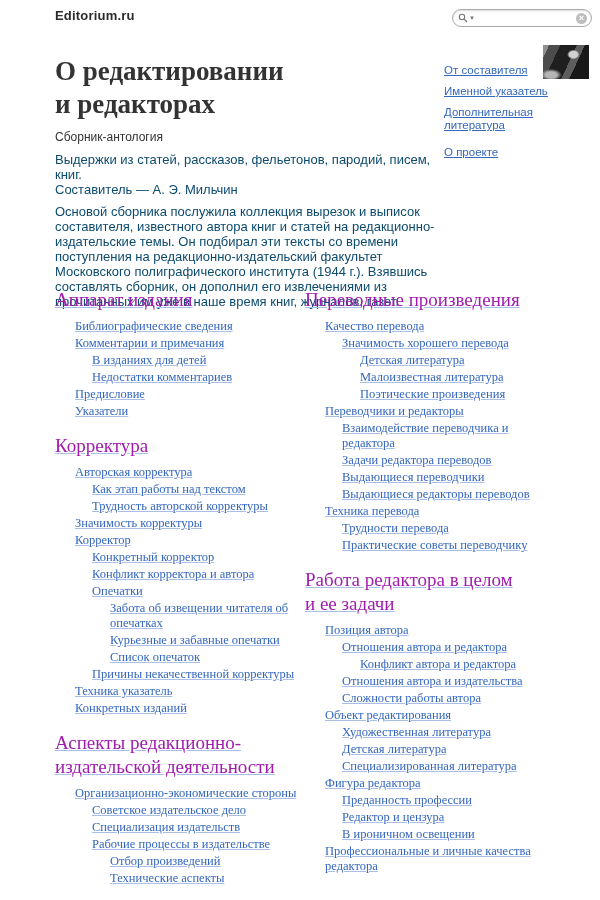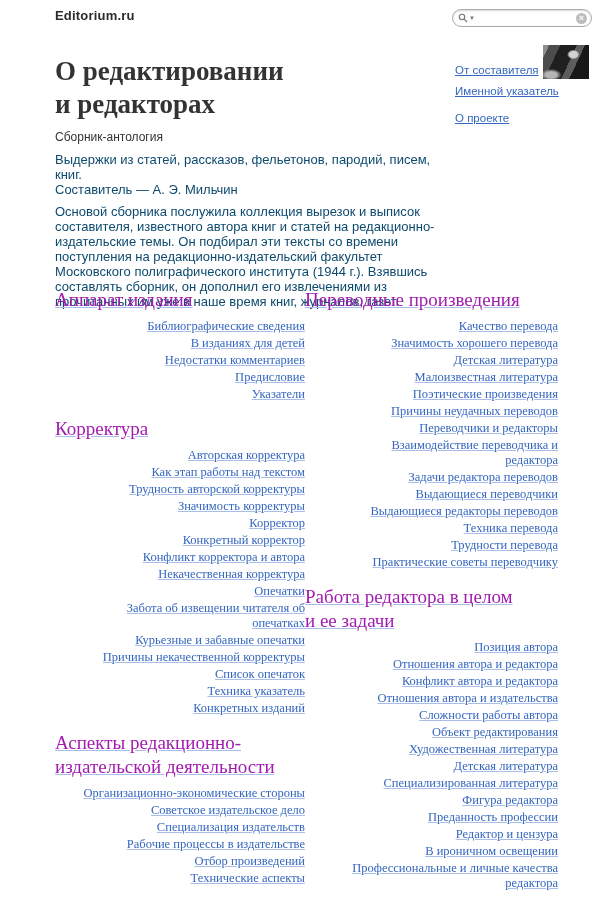--- a/index.html
+++ b/index.html
@@ -36,21 +36,21 @@
 
   
   .photo{
     position:absolute;left:543px;top:45px;width:46px;height:34px;
     background-color:#2e2e2e;
     background-image:
       radial-gradient(ellipse 9px 7px at 66% 28%, #d2d2d2 45%, rgba(210,210,210,0) 70%),
       radial-gradient(ellipse 14px 8px at 18% 88%, #b5b5b5 40%, rgba(181,181,181,0) 75%),
       linear-gradient(115deg, #8f8f8f 0 10%, #4c4c4c 10% 28%, #1f1f1f 28% 55%, #5d5d5d 55% 68%, #181818 68% 100%);
   }
-  .side-nav{position:absolute;left:455px;top:64px;width:142px;}
+  .side-nav{position:absolute;left:444px;top:64px;width:142px;}
   .side-nav a{
     display:block;font-size:11.5px;line-height:13px;margin-bottom:8px;
     color:#3567BE;text-decoration:underline;
   }
   .side-nav a.about{margin-top:14px;}
 
   
   .intro{position:absolute;left:55px;top:55px;width:392px;}
   .page-title{
     margin:0;font-family:"Liberation Serif",serif;font-weight:bold;
@@ -71,21 +71,21 @@
   .toc-col{box-sizing:border-box;}
   .toc-col.left{width:250px;}
   .toc-col.right{width:253px;}
   .toc-section + .toc-section{margin-top:16px;}
   .toc-heading{
     display:block;font-family:"Liberation Serif",serif;
     font-size:19px;line-height:24px;color:#a21caf;
     text-decoration:underline;text-decoration-color:#A9BEE6;
     margin-bottom:6px;white-space:pre-line;
   }
-  .toc-item{line-height:13px;margin-bottom:2px;text-align:right;}
+  .toc-item{line-height:13px;margin-bottom:2px;}
   .toc-item a{
     font-family:"Liberation Serif",serif;font-size:12.5px;line-height:13px;
     color:#3567BE;text-decoration:underline;text-decoration-color:#A9BEE6;
   }
   .toc-item.lvl1{padding-left:20px;}
   .toc-item.lvl2{padding-left:37px;}
   .toc-item.lvl3{padding-left:55px;}
 </style>
 </head>
 <body>
@@ -101,57 +101,58 @@
   </span>
   <span class="search-caret">▼</span>
   <input type="text" placeholder="" style="">
   <span class="search-clear">×</span>
 </div>
 
 <div class="photo"></div>
 <nav class="side-nav">
     <a>От составителя</a>
     <a>Именной указатель</a>
+    <a>Дополнительная литература</a>
     <a class="about">О проекте</a>
   </nav>
 
 <div class="intro">
   <h1 class="page-title">О редактировании
 и редакторах</h1>
   <p class="subtitle">Сборник-антология</p>
   <p class="lead">Выдержки из статей, рассказов, фельетонов, пародий, писем, книг.
 Составитель — А. Э. Мильчин</p>
   <p class="description">Основой сборника послужила коллекция вырезок и выписок составителя, известного автора книг и статей на редакционно-издательские темы. Он подбирал эти тексты со времени поступления на редакционно-издательский факультет Московского полиграфического института (1944 г.). Взявшись составлять сборник, он дополнил его извлечениями из прочитанных им уже в наше время книг, журналов, газет.</p>
 </div>
 
 <div class="toc">
   <div class="toc-col left">
       <div class="toc-section">
         <a class="toc-heading">Аппарат издания</a>
         <div class="toc-item lvl1"><a>Библиографические сведения</a></div>
+        <div class="toc-item lvl1"><a>Комментарии и примечания</a></div>
         <div class="toc-item lvl2"><a>В изданиях для детей</a></div>
         <div class="toc-item lvl2"><a>Недостатки комментариев</a></div>
         <div class="toc-item lvl1"><a>Предисловие</a></div>
         <div class="toc-item lvl1"><a>Указатели</a></div>
       </div>
       <div class="toc-section">
         <a class="toc-heading">Корректура</a>
         <div class="toc-item lvl1"><a>Авторская корректура</a></div>
         <div class="toc-item lvl2"><a>Как этап работы над текстом</a></div>
         <div class="toc-item lvl2"><a>Трудность авторской корректуры</a></div>
         <div class="toc-item lvl1"><a>Значимость корректуры</a></div>
         <div class="toc-item lvl1"><a>Корректор</a></div>
         <div class="toc-item lvl2"><a>Конкретный корректор</a></div>
         <div class="toc-item lvl2"><a>Конфликт корректора и автора</a></div>
-        <div class="toc-item lvl1"><a>Некачественная корректура</a></div>
         <div class="toc-item lvl2"><a>Опечатки</a></div>
         <div class="toc-item lvl3"><a>Забота об извещении читателя об опечатках</a></div>
         <div class="toc-item lvl3"><a>Курьезные и забавные опечатки</a></div>
+        <div class="toc-item lvl3"><a>Список опечаток</a></div>
         <div class="toc-item lvl2"><a>Причины некачественной корректуры</a></div>
-        <div class="toc-item lvl3"><a>Список опечаток</a></div>
         <div class="toc-item lvl1"><a>Техника указатель</a></div>
         <div class="toc-item lvl1"><a>Конкретных изданий</a></div>
       </div>
       <div class="toc-section">
         <a class="toc-heading">Аспекты редакционно-
 издательской деятельности</a>
         <div class="toc-item lvl1"><a>Организационно-экономические стороны</a></div>
         <div class="toc-item lvl2"><a>Советское издательское дело</a></div>
         <div class="toc-item lvl2"><a>Специализация издательств</a></div>
         <div class="toc-item lvl2"><a>Рабочие процессы в издательстве</a></div>
@@ -160,21 +161,20 @@
       </div>
     </div>
   <div class="toc-col right">
       <div class="toc-section">
         <a class="toc-heading">Переводные произведения</a>
         <div class="toc-item lvl1"><a>Качество перевода</a></div>
         <div class="toc-item lvl2"><a>Значимость хорошего перевода</a></div>
         <div class="toc-item lvl3"><a>Детская литература</a></div>
         <div class="toc-item lvl3"><a>Малоизвестная литература</a></div>
         <div class="toc-item lvl3"><a>Поэтические произведения</a></div>
-        <div class="toc-item lvl2"><a>Причины неудачных переводов</a></div>
         <div class="toc-item lvl1"><a>Переводчики и редакторы</a></div>
         <div class="toc-item lvl2"><a>Взаимодействие переводчика и редактора</a></div>
         <div class="toc-item lvl2"><a>Задачи редактора переводов</a></div>
         <div class="toc-item lvl2"><a>Выдающиеся переводчики</a></div>
         <div class="toc-item lvl2"><a>Выдающиеся редакторы переводов</a></div>
         <div class="toc-item lvl1"><a>Техника перевода</a></div>
         <div class="toc-item lvl2"><a>Трудности перевода</a></div>
         <div class="toc-item lvl2"><a>Практические советы переводчику</a></div>
       </div>
       <div class="toc-section">

